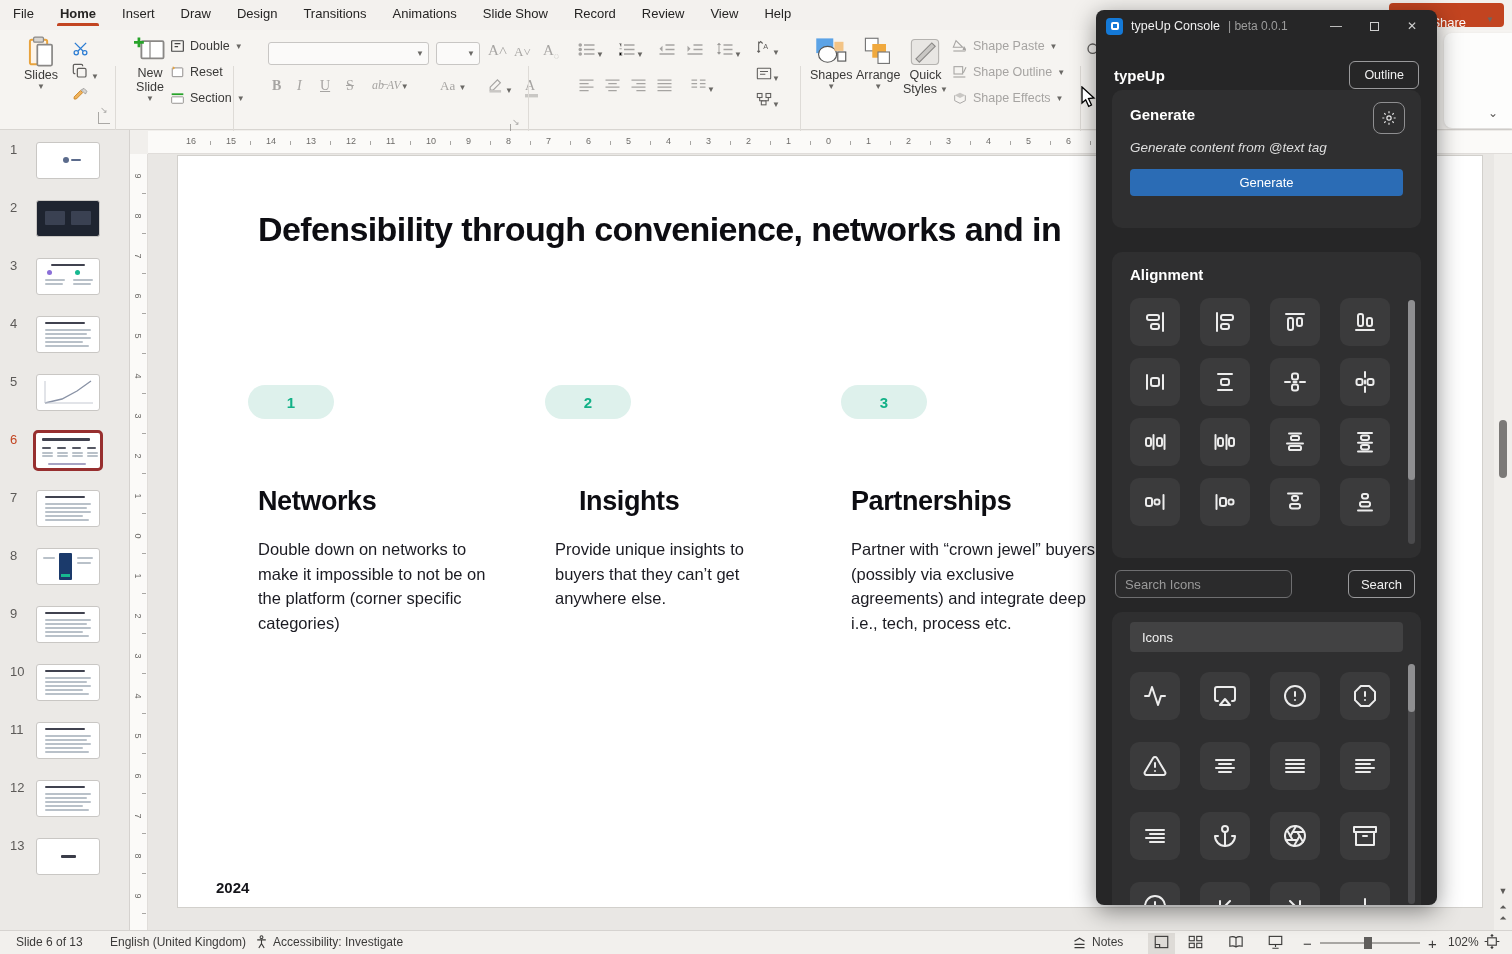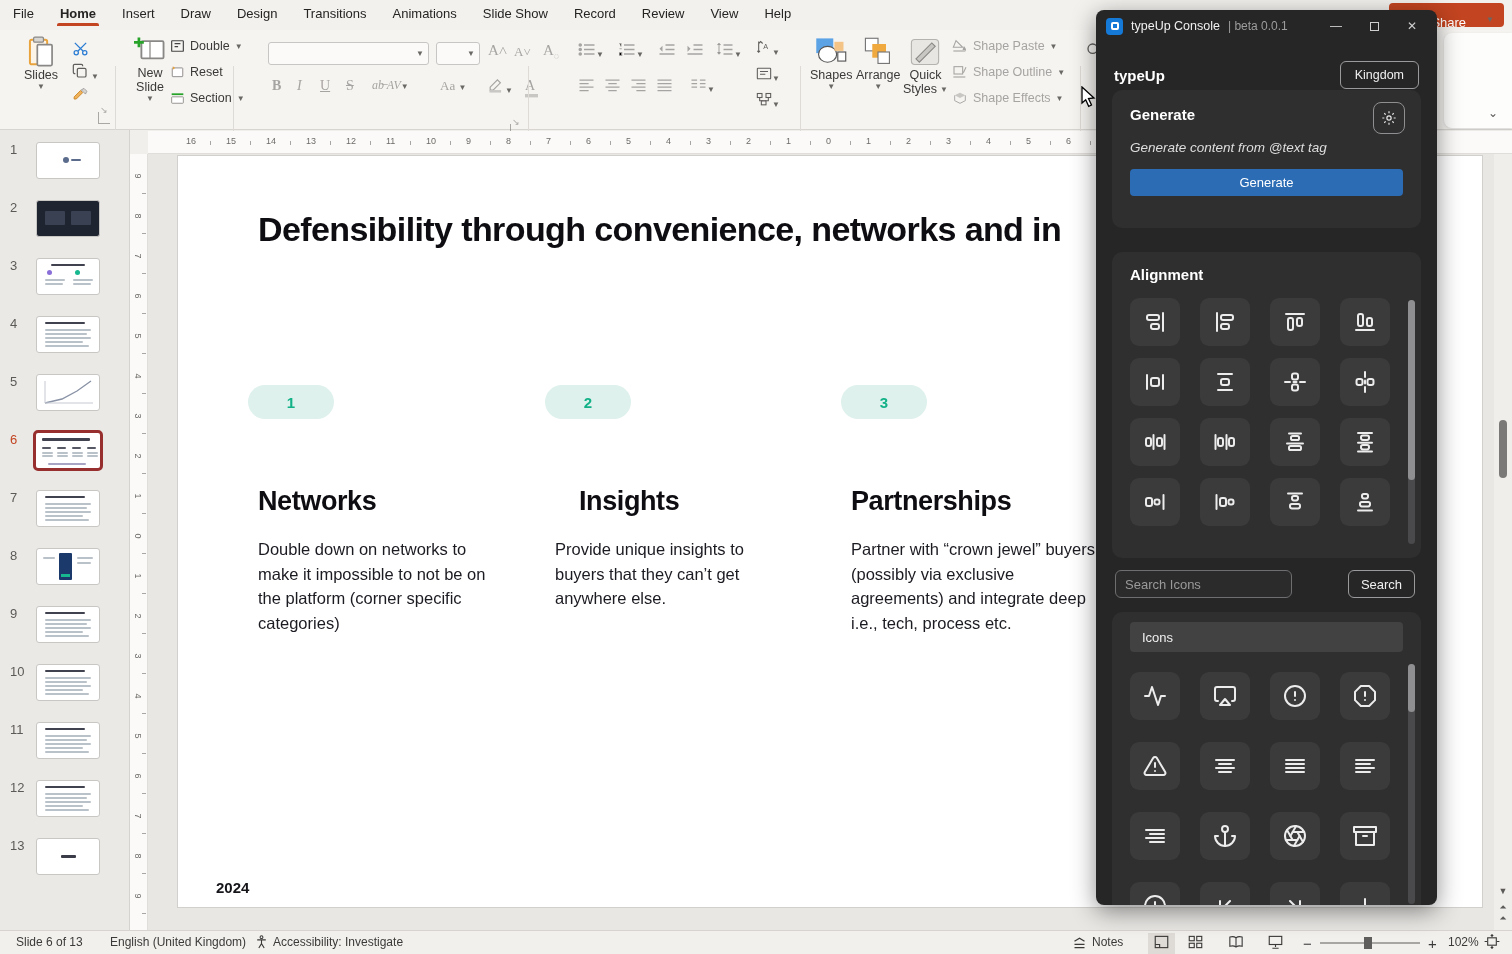--- a/index.html
+++ b/index.html
@@ -635,21 +635,21 @@
       <span id="tu-beta">| beta 0.0.1</span>
       <span style="flex:1"></span>
       <span class="tu-winbtn">—</span>
       <span class="tu-winbtn">
           <span class="tu-maxbox"></span>
         </span>
       <span class="tu-winbtn">✕</span>
     </div>
     <div id="tu-header">
       <span id="tu-brand">typeUp</span>
-      <button id="tu-settings">Kingdom</button>
+      <button id="tu-settings">Outline</button>
     </div>
     <div class="tu-card" id="gen-card">
       <span class="tu-card-title">Generate</span>
       <div id="gen-gear">
           <svg width="16" height="16" viewBox="0 0 24 24" fill="none" stroke="#e8e8e8" stroke-width="1.8">
             <circle cx="12" cy="12" r="3.2"></circle>
             <path d="M12 2v3M12 19v3M2 12h3M19 12h3M4.9 4.9l2.1 2.1M17 17l2.1 2.1M4.9 19.1L7 17M17 7l2.1-2.1"></path>
           </svg>
         </div>
       <div id="gen-hint">Generate content from @text tag</div>

